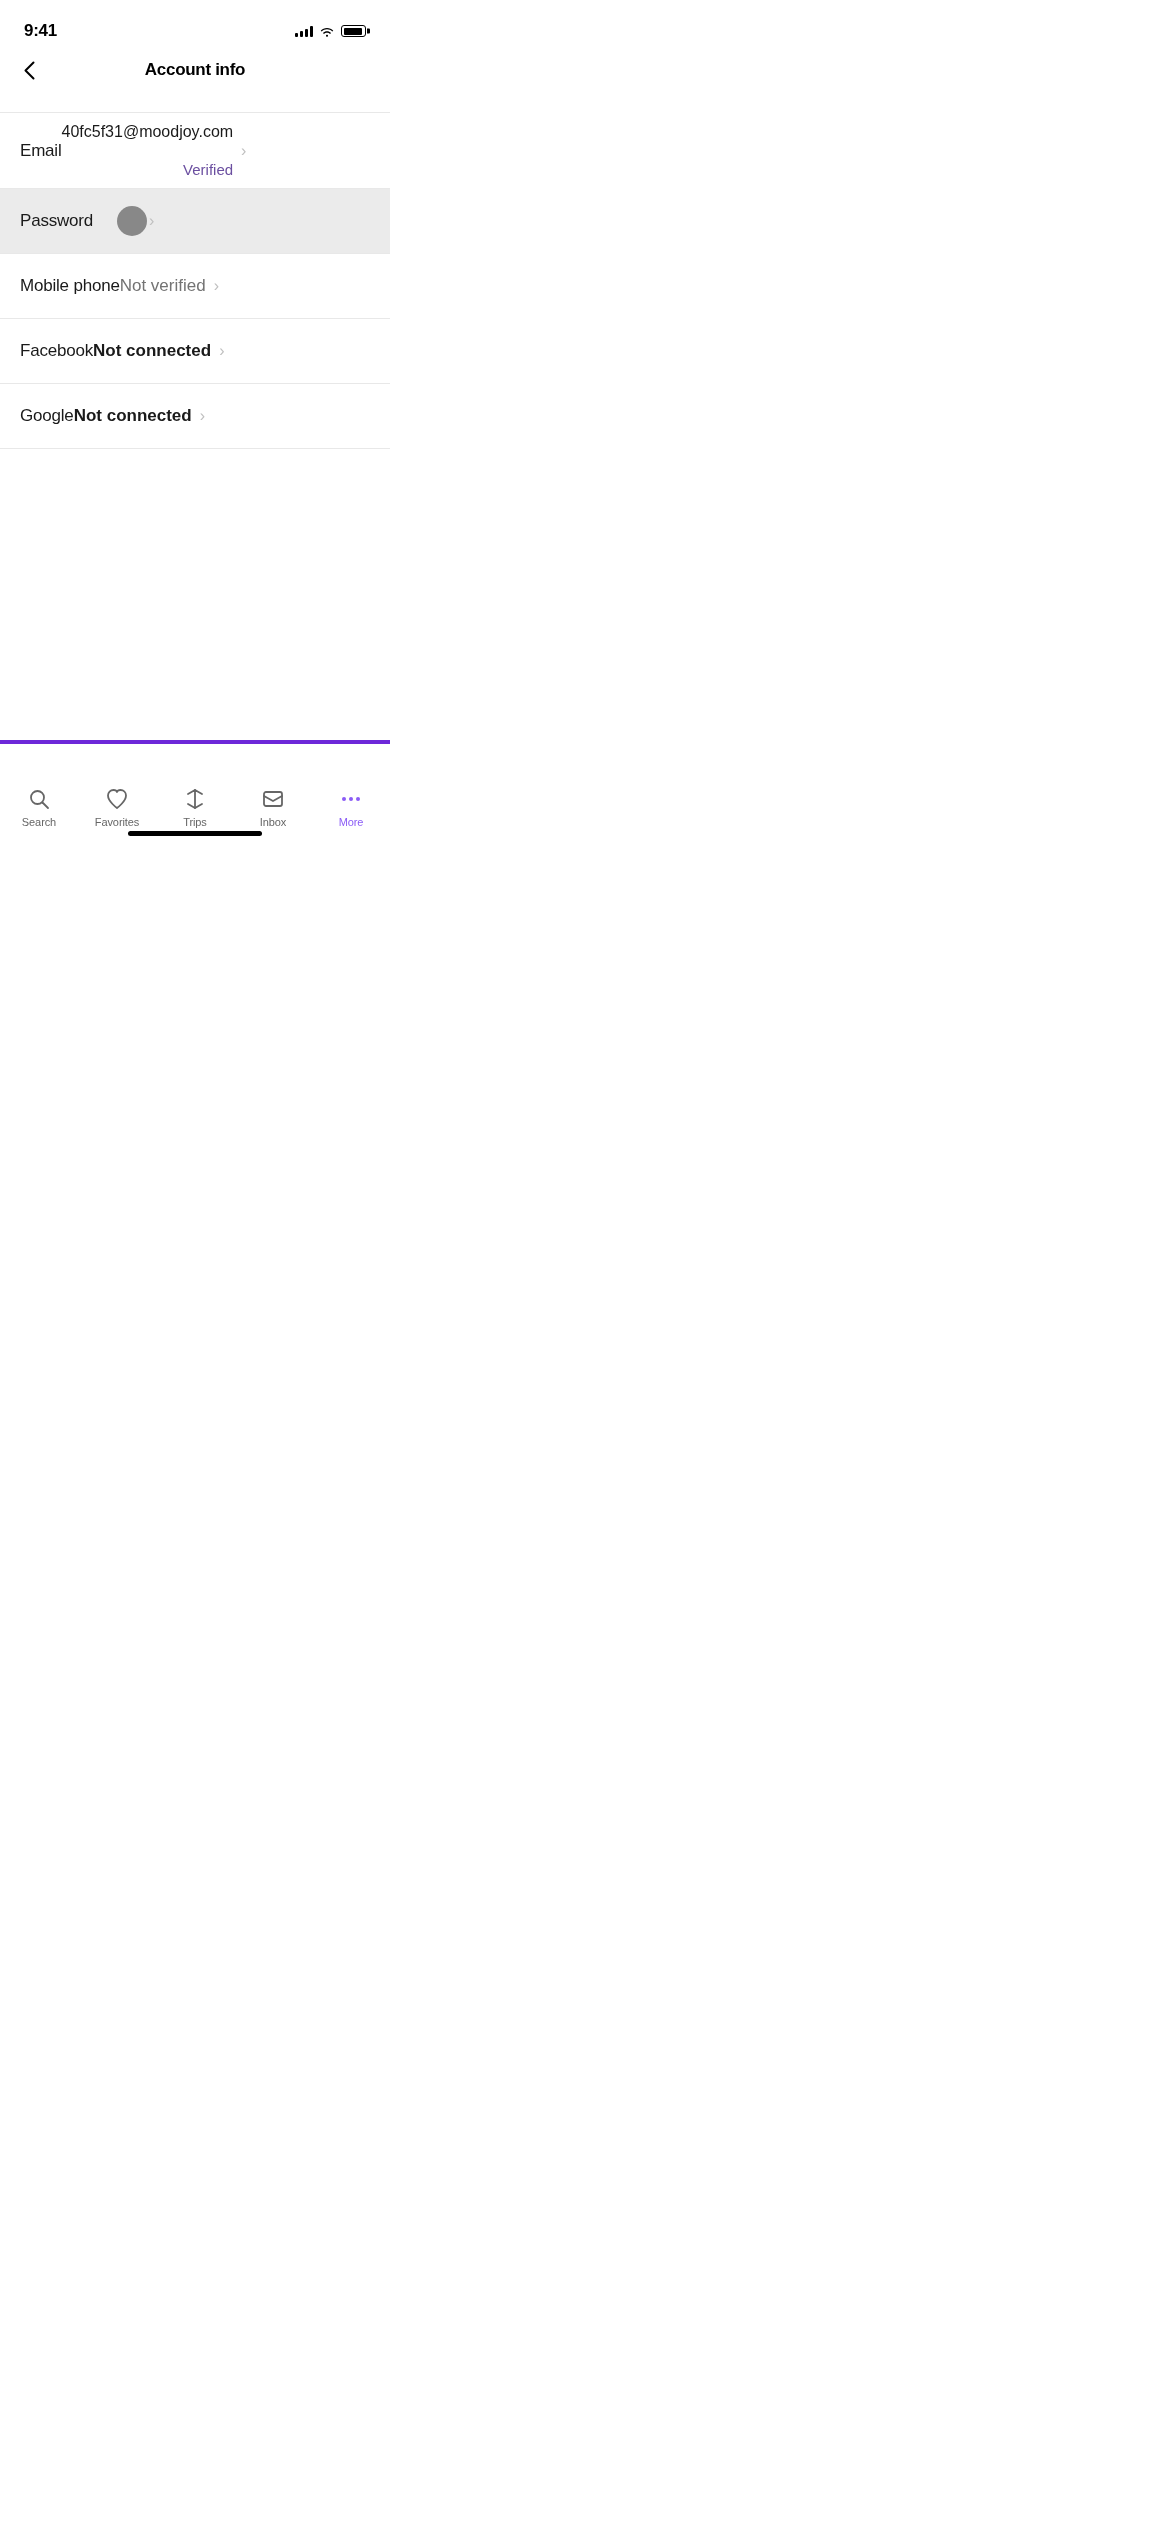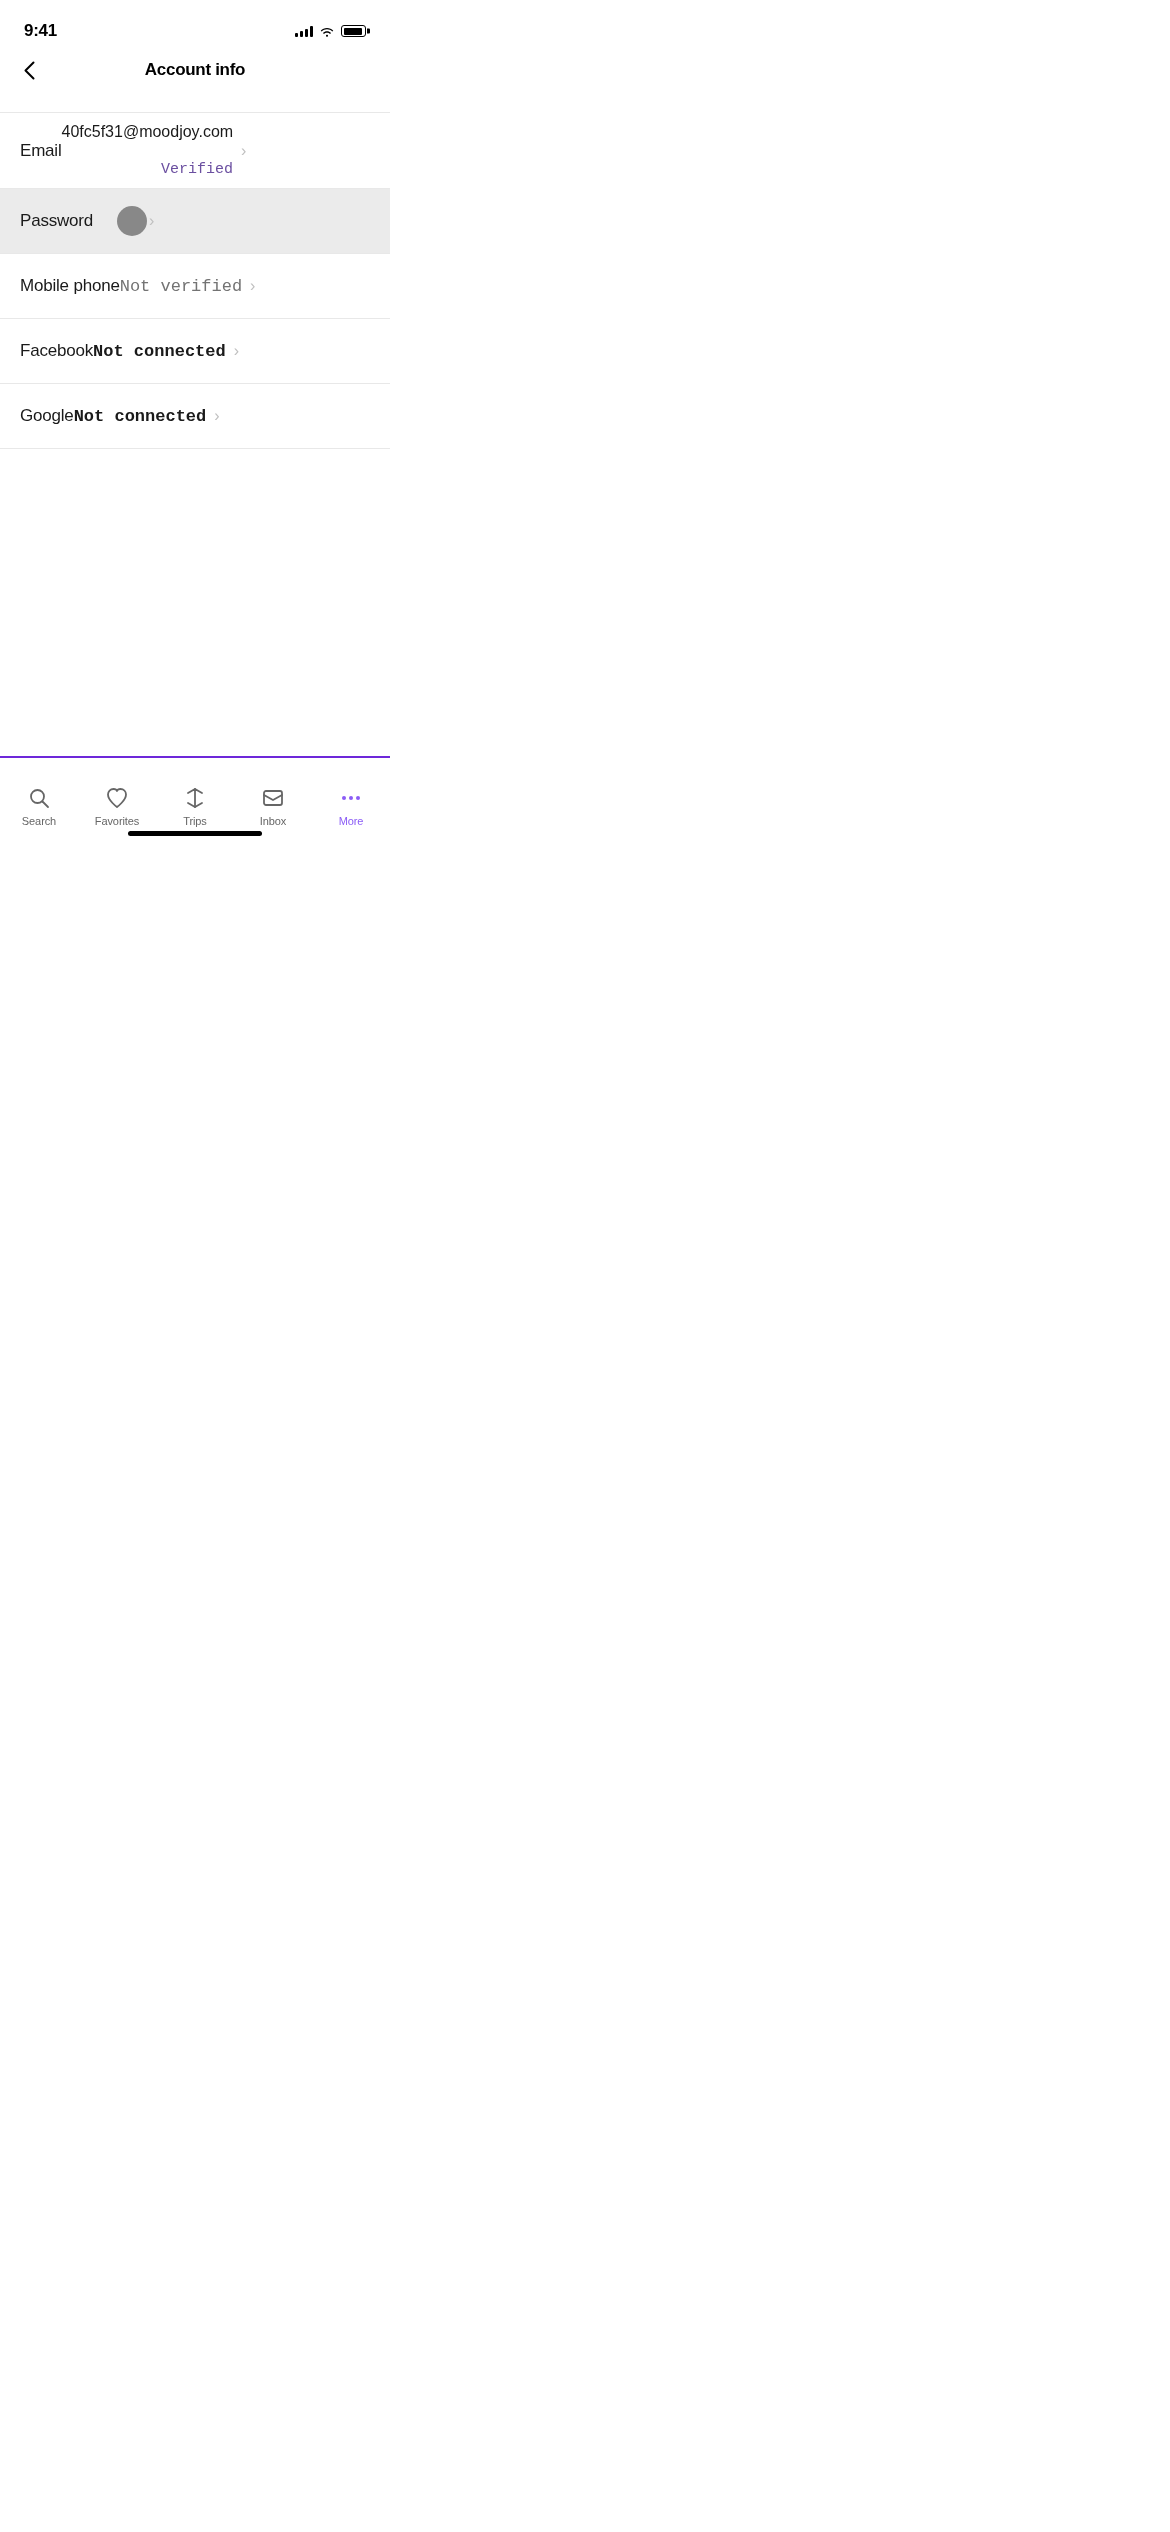--- a/index.html
+++ b/index.html
@@ -153,21 +153,20 @@
     .list-item-right {
       display: flex;
       align-items: center;
       gap: 6px;
     }
 
     .list-item-value {
       font-size: 17px;
       color: #1a1a1a;
       font-weight: 400;
-      font-family: Liberation Mono, monospace;
     }
 
     .list-item-value.verified {
       color: #6b4fa0;
       font-size: 15px;
     }
 
     .list-item-value.not-verified {
       color: #737373;
       font-weight: 400;
@@ -200,28 +199,28 @@
     .password-dot {
       width: 30px;
       height: 30px;
       background: #888;
       border-radius: 50%;
     }
 
     
     .tab-bar {
       position: absolute;
-      bottom: 0;
+      bottom: 16px;
       left: 0;
       right: 0;
       height: 88px;
       background: #fff;
-      border-top: 2px solid #6d28d9;
-      display: flex;
-      align-items: center;
+      border-top: 4px solid #6d28d9;
+      display: flex;
+      align-items: flex-end;
       padding-top: 10px;
     }
 
     .tab-item {
       flex: 1;
       display: flex;
       flex-direction: column;
       align-items: center;
       gap: 4px;
       cursor: pointer;

